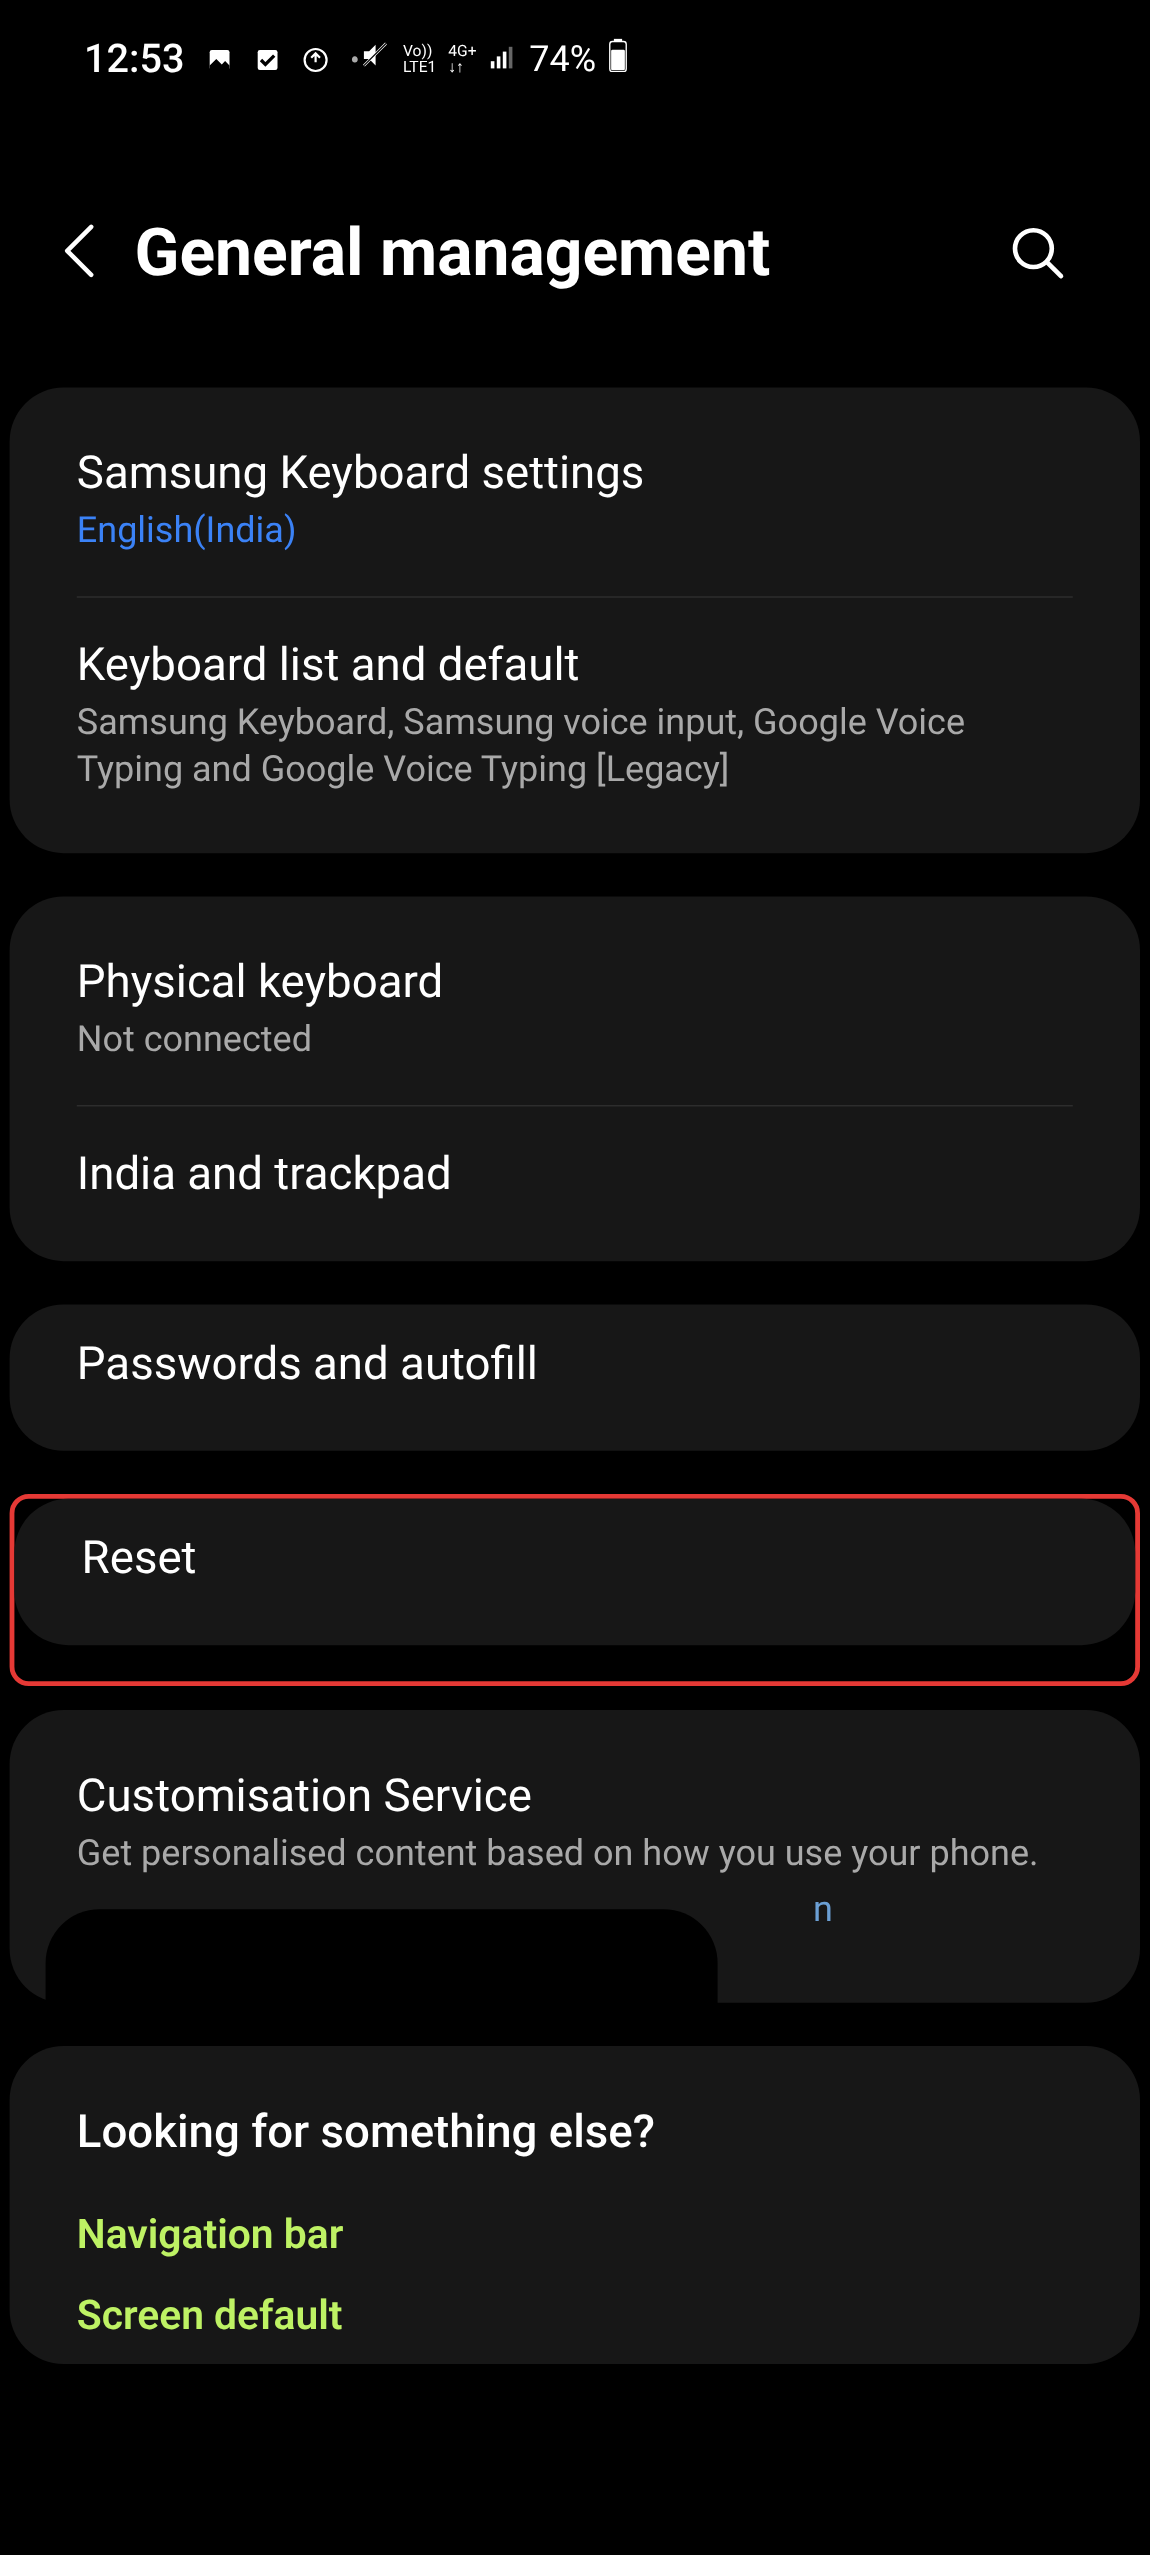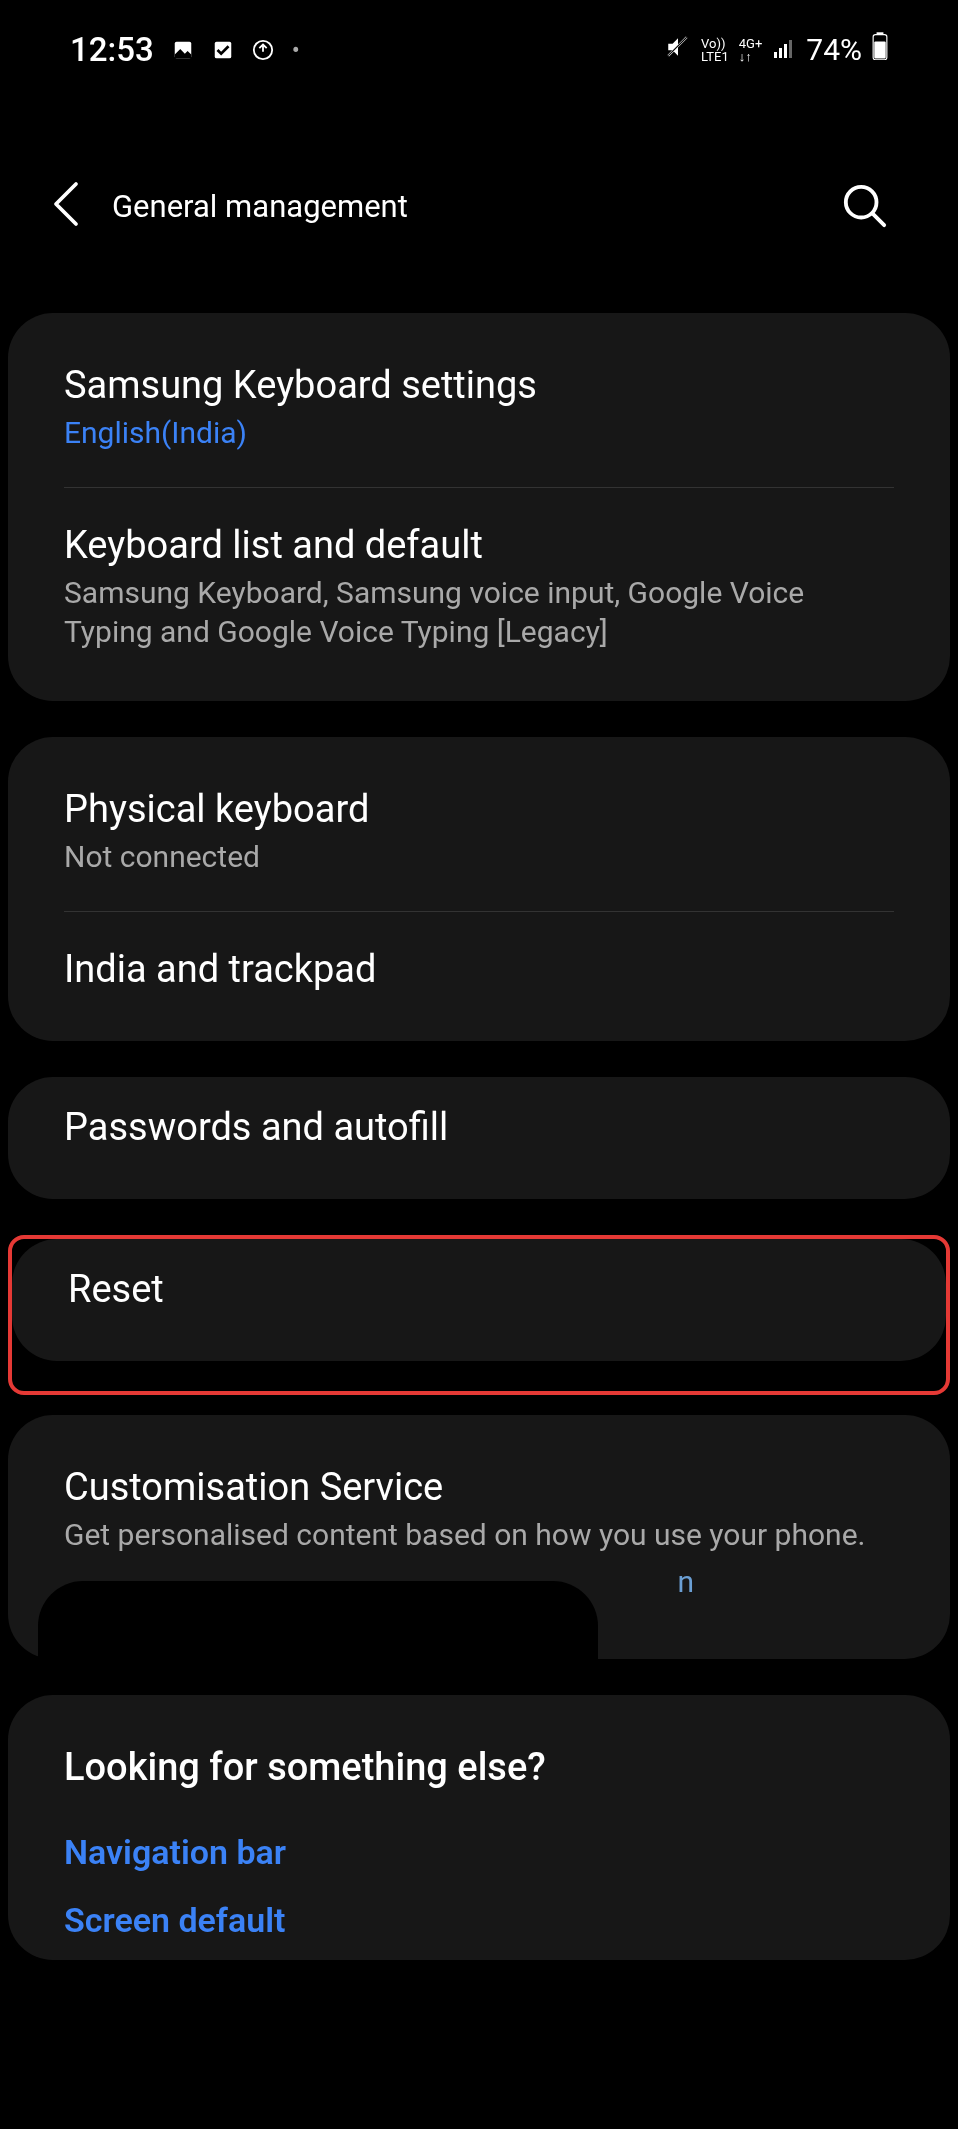--- a/index.html
+++ b/index.html
@@ -10,21 +10,20 @@
     body {
       width: 958px;
       height: 2129px;
       background: #000000;
       font-family: -apple-system, BlinkMacSystemFont, "Segoe UI", Roboto, sans-serif;
       color: #ffffff;
       overflow: hidden;
     }
     .status-bar {
       display: flex;
-      justify-content: space-between;
       align-items: center;
       padding: 30px 70px 20px 70px;
       font-size: 30px;
     }
     .status-left {
       display: flex;
       align-items: center;
       gap: 18px;
     }
     .status-left .time {
@@ -55,22 +54,22 @@
       display: flex;
       align-items: center;
       padding: 90px 50px 80px 50px;
       gap: 30px;
     }
     .back-chevron {
       width: 32px;
       height: 50px;
     }
     .header-title {
-      font-size: 31px;
-      font-weight: 400;
+      font-size: 55px;
+      font-weight: 700;
       flex: 1;
     }
     .search-icon-wrap {
       width: 46px;
       height: 46px;
       margin-right: 20px;
     }
     .content {
       padding: 0 8px;
     }
@@ -117,21 +116,21 @@
       margin-bottom: 20px;
       padding-bottom: 30px;
     }
     .looking-title {
       font-size: 38px;
       font-weight: 500;
       padding: 50px 56px 35px 56px;
     }
     .looking-link {
       font-size: 34px;
-      color: #3b82f6;
+      color: #bef264;
       font-weight: 600;
       padding: 8px 56px 20px 56px;
     }
     .cust-card {
       position: relative;
     }
     .cust-enable {
       color: #6b9fd4;
       font-size: 30px;
       margin-top: 10px;

